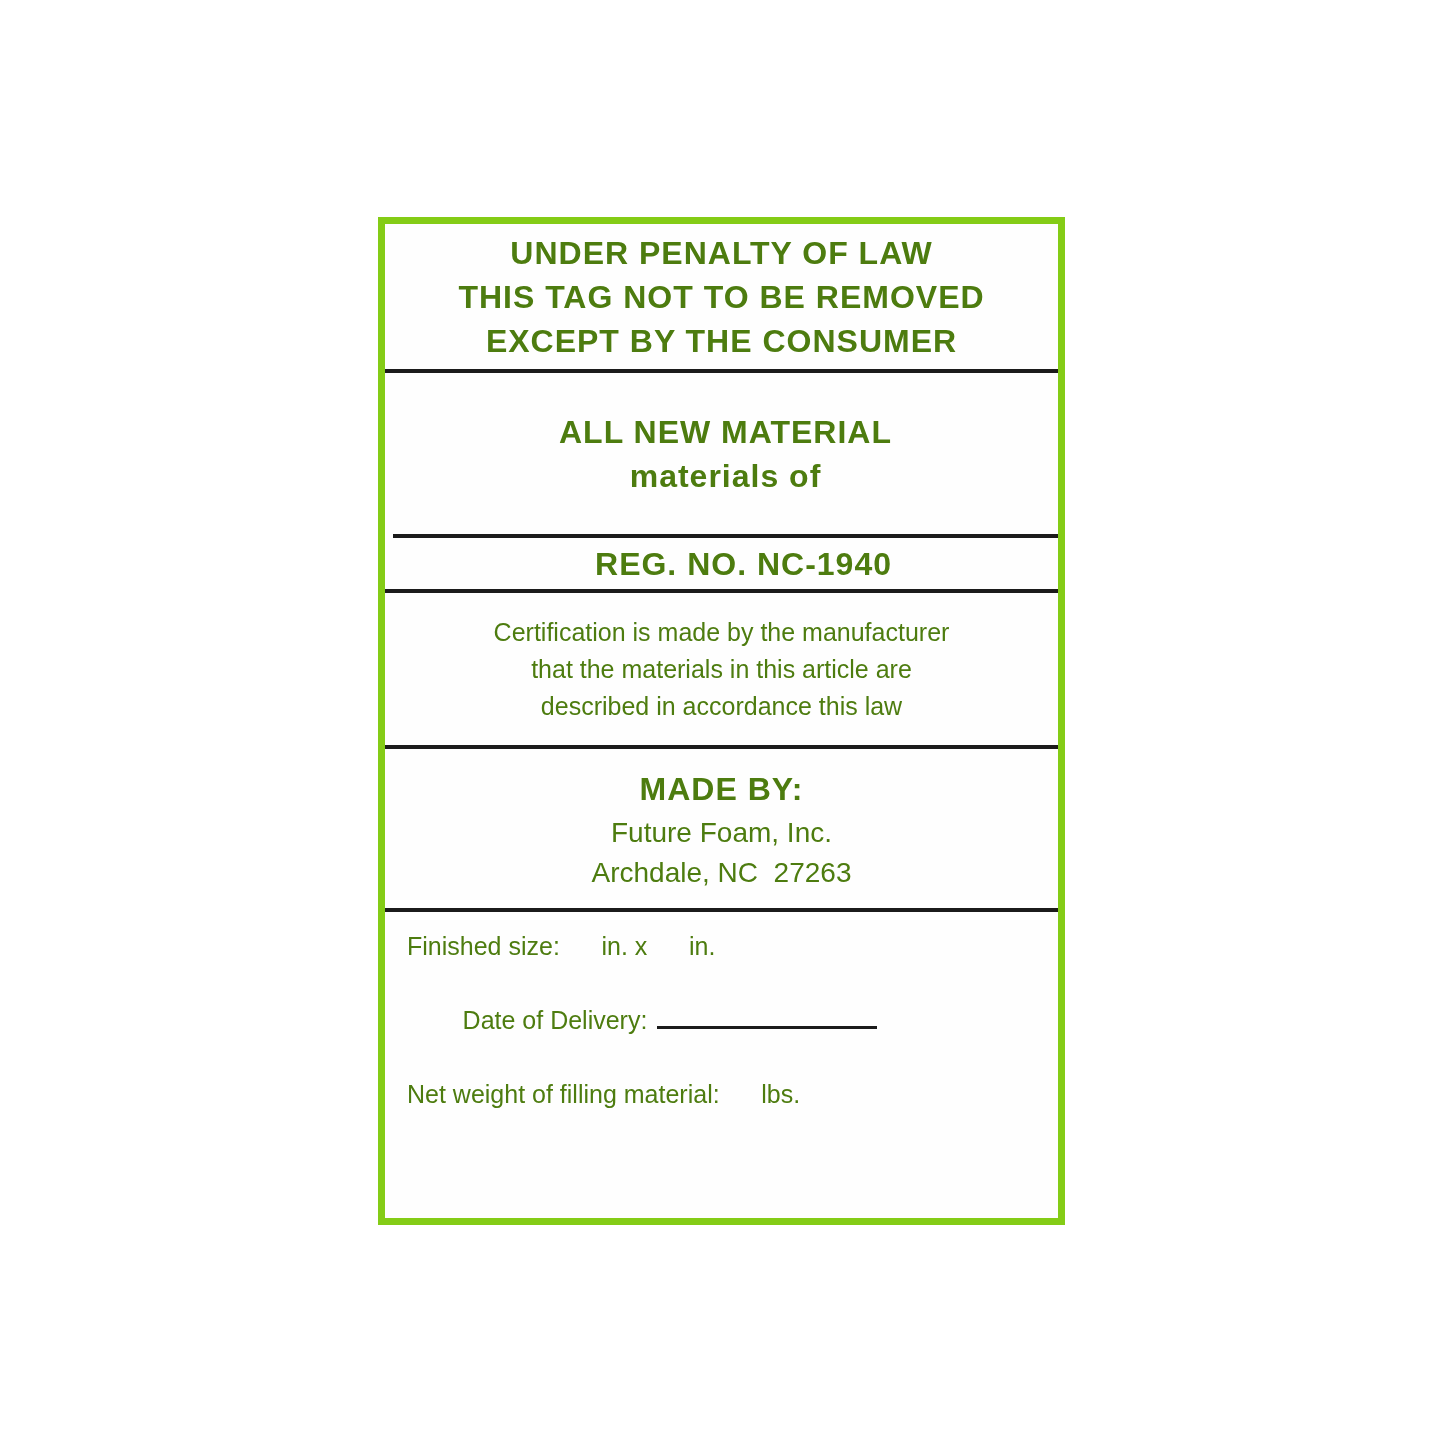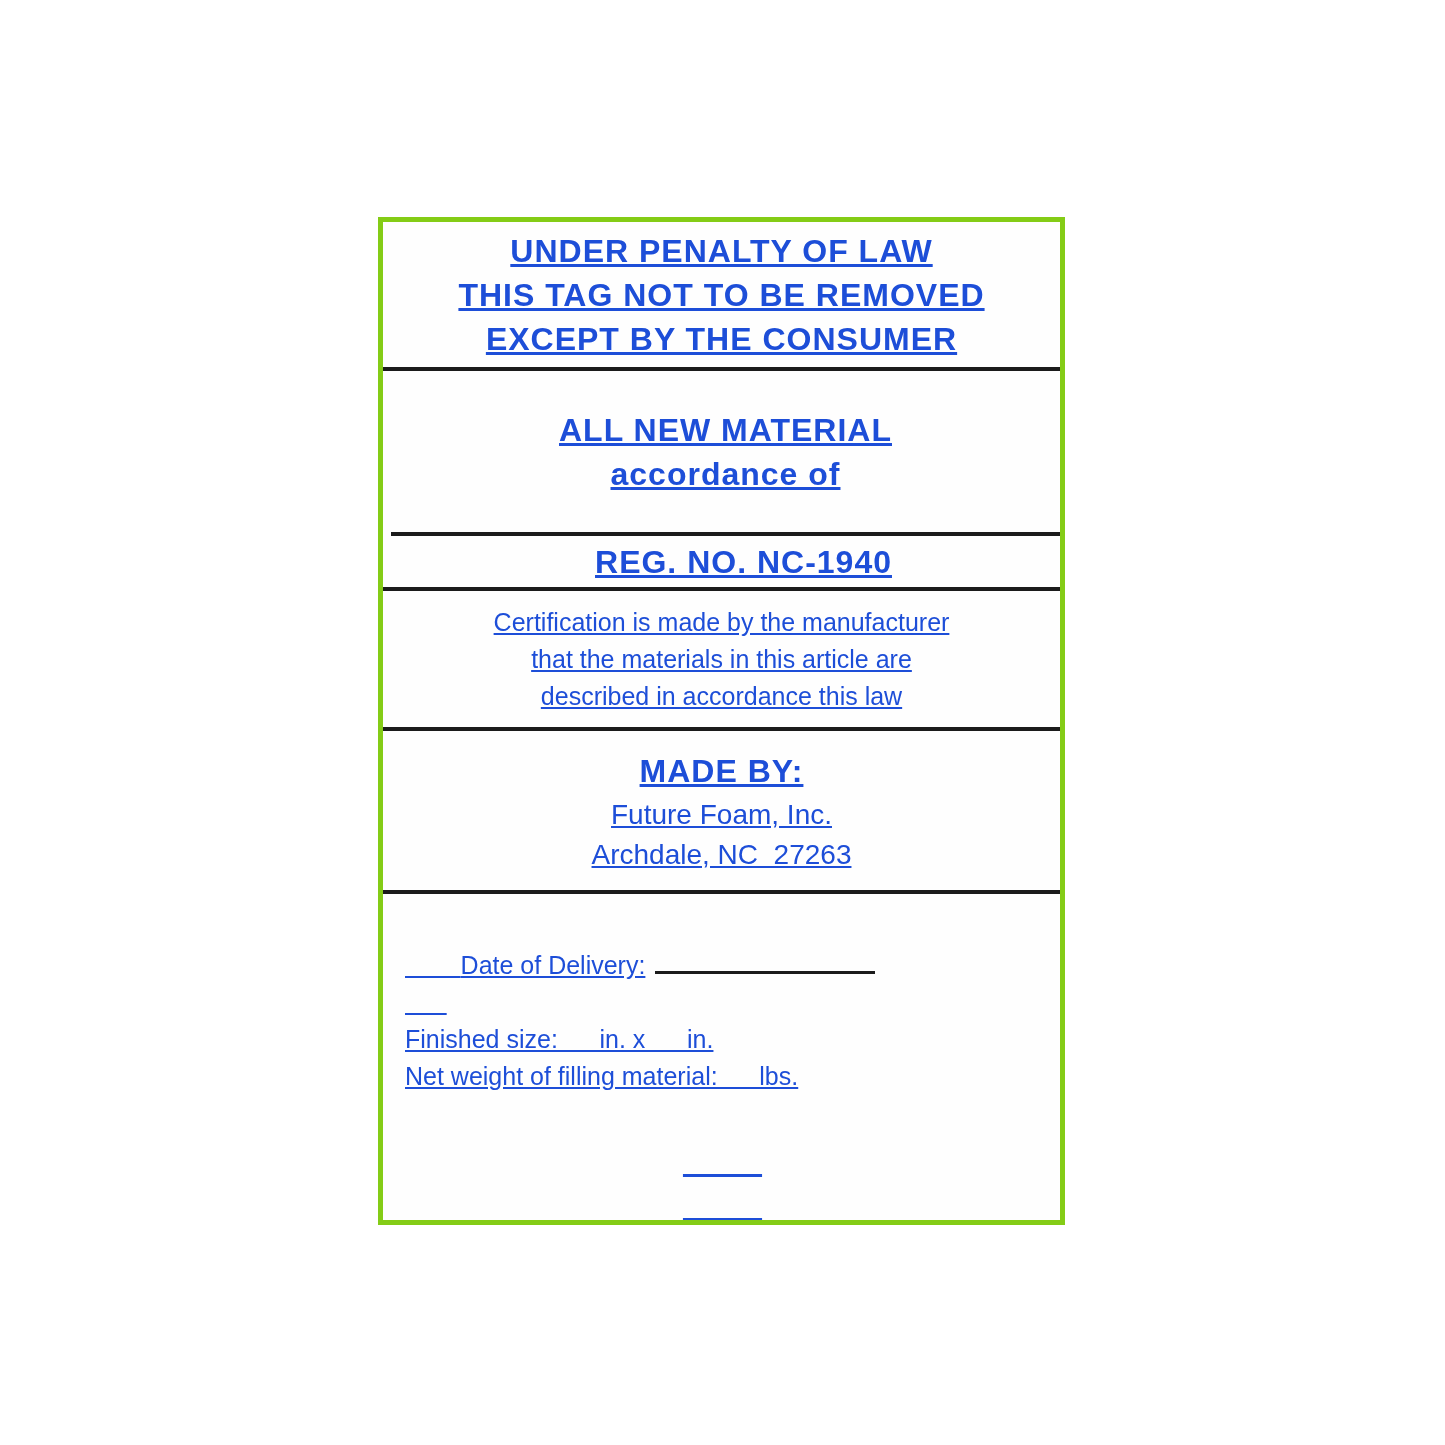--- a/index.html
+++ b/index.html
@@ -18,41 +18,40 @@
     inset: 0;
     background: #ffffff;
   }
   .law-label {
     position: absolute;
     left: 378px;
     top: 217px;
     width: 687px;
     height: 1008px;
     box-sizing: border-box;
-    border: 5px solid #84cc16;
+    border: 7px solid #84cc16;
     background: #fefefe;
     display: flex;
     flex-direction: column;
-    color: #1d4ed8;
-    text-decoration: underline;
+    color: #4d7c0f;
   }
   .sec {
     box-sizing: border-box;
     border-bottom: 4px solid #1b1b1b;
     display: flex;
     flex-direction: column;
     justify-content: center;
     align-items: center;
     text-align: center;
     overflow: hidden;
   }
   .sec-penalty  { height: 149px; }
   .sec-material { height: 165px; margin-left: 8px; }
   .sec-reg      { height: 55px; padding-left: 44px;  }
-  .sec-cert     { height: 140px; }
+  .sec-cert     { height: 156px; }
   .sec-madeby   { height: 163px; }
   .sec-delivery {
     flex: 1;
     border-bottom: none;
     align-items: stretch;
     text-align: left;
     justify-content: flex-start;
     padding: 16px 20px 14px 22px;
   }
   .bold-line {
@@ -107,44 +106,44 @@
   <div class="law-label">
 
     <section class="sec sec-penalty">
       <div class="bold-line">UNDER PENALTY OF LAW</div>
       <div class="bold-line">THIS TAG NOT TO BE REMOVED</div>
       <div class="bold-line">EXCEPT BY THE CONSUMER</div>
     </section>
 
     <section class="sec sec-material">
       <div class="bold-line">ALL NEW MATERIAL</div>
-      <div class="bold-line">accordance of</div>
+      <div class="bold-line">materials of</div>
     </section>
 
     <section class="sec sec-reg">
       <div class="bold-line">REG. NO. NC-1940</div>
     </section>
 
     <section class="sec sec-cert">
       <div class="cert-line">Certification is made by the manufacturer</div>
       <div class="cert-line">that the materials in this article are</div>
       <div class="cert-line">described in accordance this law</div>
     </section>
 
     <section class="sec sec-madeby">
       <div class="madeby-heading">MADE BY:</div>
       <div class="addr-line">Future Foam, Inc.</div>
       <div class="addr-line">Archdale, NC  27263</div>
     </section>
 
     <section class="sec sec-delivery">
+      <div class="d-line">Finished size:      in. x      in.</div>
       <div class="d-line">
         <span>Date of Delivery:</span><span class="blank-line"></span>
       </div>
-      <div class="d-line">Finished size:      in. x      in.</div>
       <div class="d-line">Net weight of filling material:      lbs.</div>
 
       <div class="origin">
         
         
       </div>
     </section>
 
   </div>
 </div>

